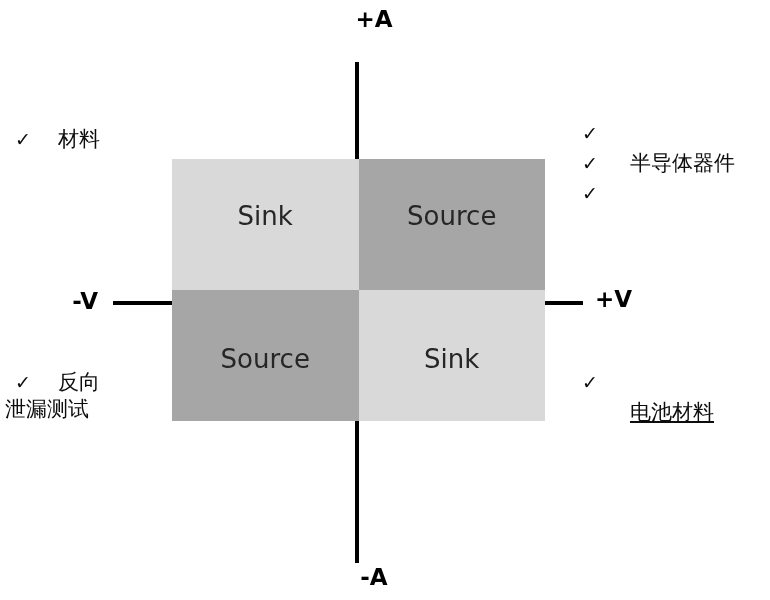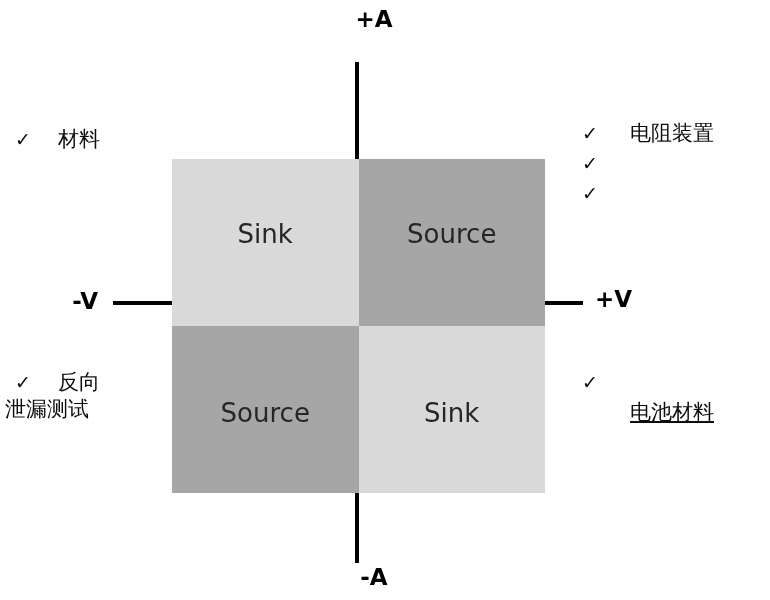--- a/index.html
+++ b/index.html
@@ -24,21 +24,21 @@
     white-space: nowrap;
   }
   .ax-top    { left: 338px; top: 6px;   width: 72px; text-align: center; }
   .ax-bottom { left: 338px; top: 564px; width: 72px; text-align: center; }
   .ax-left   { left: 50px;  top: 288px; width: 48px; text-align: right; }
   .ax-right  { left: 595px; top: 286px; }
 
   .quads {
     position: absolute;
     left: 172px; top: 159px;
-    width: 373px; height: 334px;
+    width: 373px; height: 262px;
     display: grid;
     grid-template-columns: 1fr 1fr;
     grid-template-rows: 1fr 1fr;
   }
   .quad {
     display: flex;
     align-items: center;
     justify-content: center;
     font-size: 26px;
     color: #262626;
@@ -100,24 +100,24 @@
   <div class="ann ann-tl" style="color: rgb(13, 13, 13);">
     <div class="row">
       <span class="check w-left">✓</span>
       <span>材料</span>
     </div>
   </div>
 
   <div class="ann ann-tr" style="color: rgb(13, 13, 13);">
     <div class="row">
       <span class="check w-right">✓</span>
-      <span>电阻装置</span>
     </div>
     <div class="row">
       <span class="check w-right">✓</span>
+      <span>半导体器件</span>
     </div>
     <div class="row">
       <span class="check w-right">✓</span>
     </div>
   </div>
 
   <div class="ann ann-bl" style="color: rgb(13, 13, 13);">
     <div class="row">
       <span class="check w-left">✓</span>
       <span>反向</span>

